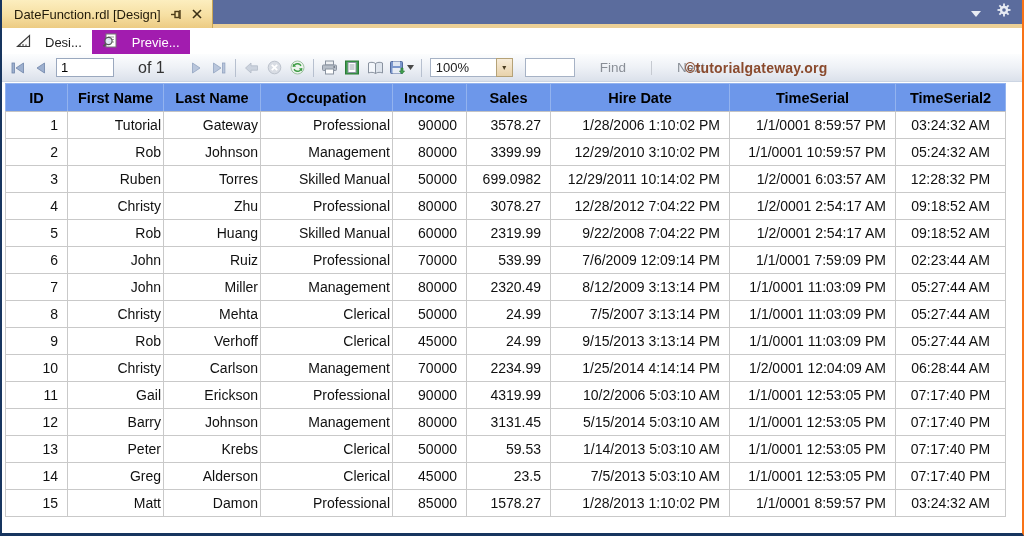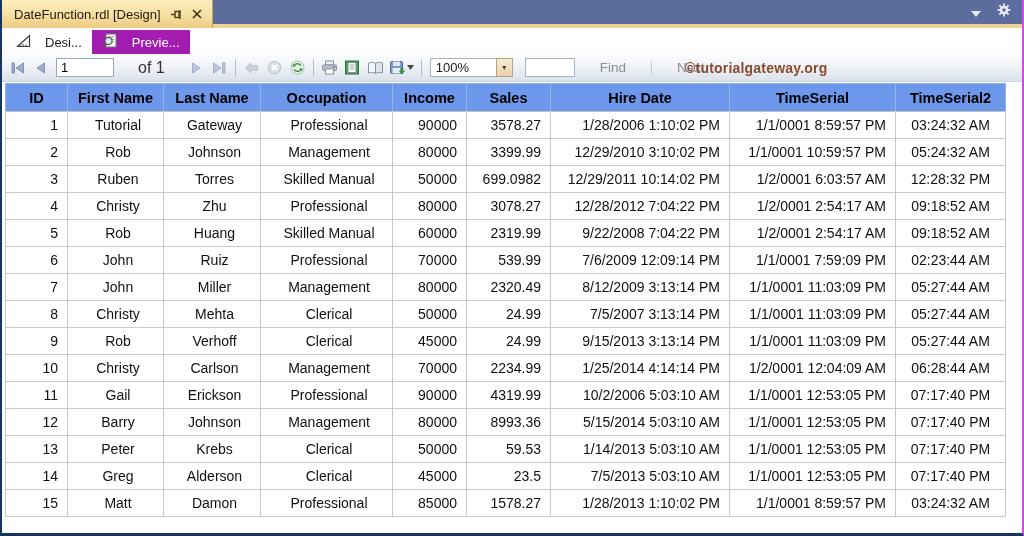--- a/index.html
+++ b/index.html
@@ -1,21 +1,21 @@
 <!DOCTYPE html>
 <html><head>
 <meta charset="utf-8">
 <style>
   * { margin:0; padding:0; box-sizing:border-box; }
   html,body { background:#fff; }
   body { font-family:"Liberation Sans", sans-serif; }
 
   .window{
     position:relative; width:1024px; height:536px; overflow:hidden;
-    border-left:2px solid #17355f; border-right:2px solid #d946ef; border-bottom:3px solid #17355f;
+    border-left:2px solid #17355f; border-right:2px solid #f97316; border-bottom:3px solid #17355f;
     background:#fff;
   }
 
   
   .titlebar{ position:absolute; top:0; left:0; width:100%; height:28px; background:#5b6c9d; }
   .titlebar .goldline{ position:absolute; bottom:0; left:0; width:100%; height:4px; background:#ecd096; }
   .doc-tab{
     position:absolute; left:0; top:0; height:28px; z-index:2;
     display:flex; align-items:center; gap:9px; padding:0 10px 0 12px;
     background:linear-gradient(#fceebf,#f6dfa2 55%,#eccb83);
@@ -62,21 +62,21 @@
   table.rpt th{
     height:28px; background:#6d97ea; color:#000; font-weight:bold; font-size:14.5px;
     border:1px solid #93b3ef; border-bottom:1px solid #c4c4c4; text-align:center;
     white-space:nowrap; overflow:hidden;
   }
   table.rpt td{
     height:27px; border:1px solid #c9c9c9; background:#fff;
     white-space:nowrap; overflow:hidden;
   }
   table.rpt{ border:1px solid #b7b7b7; }
-  td.al{ text-align:center;  padding-left:7px;  padding-right:2px; }
+  td.al{ text-align:right;  padding-left:7px;  padding-right:2px; }
   td.ar{ text-align:right; padding-right:9px; padding-left:2px; }
   td.ac{ text-align:center; }
 </style>
 </head>
 <body>
 
 <div class="window">
 
   <div class="titlebar">
     <div class="goldline"></div>
@@ -395,21 +395,21 @@
             <td class="ar">10/2/2006 5:03:10 AM</td>
             <td class="ar">1/1/0001 12:53:05 PM</td>
             <td class="ac">07:17:40 PM</td>
           </tr>
           <tr>
             <td class="ar">12</td>
             <td class="al">Barry</td>
             <td class="al">Johnson</td>
             <td class="al">Management</td>
             <td class="ar">80000</td>
-            <td class="ar">8993.36</td>
+            <td class="ar">3131.45</td>
             <td class="ar">5/15/2014 5:03:10 AM</td>
             <td class="ar">1/1/0001 12:53:05 PM</td>
             <td class="ac">07:17:40 PM</td>
           </tr>
           <tr>
             <td class="ar">13</td>
             <td class="al">Peter</td>
             <td class="al">Krebs</td>
             <td class="al">Clerical</td>
             <td class="ar">50000</td>

